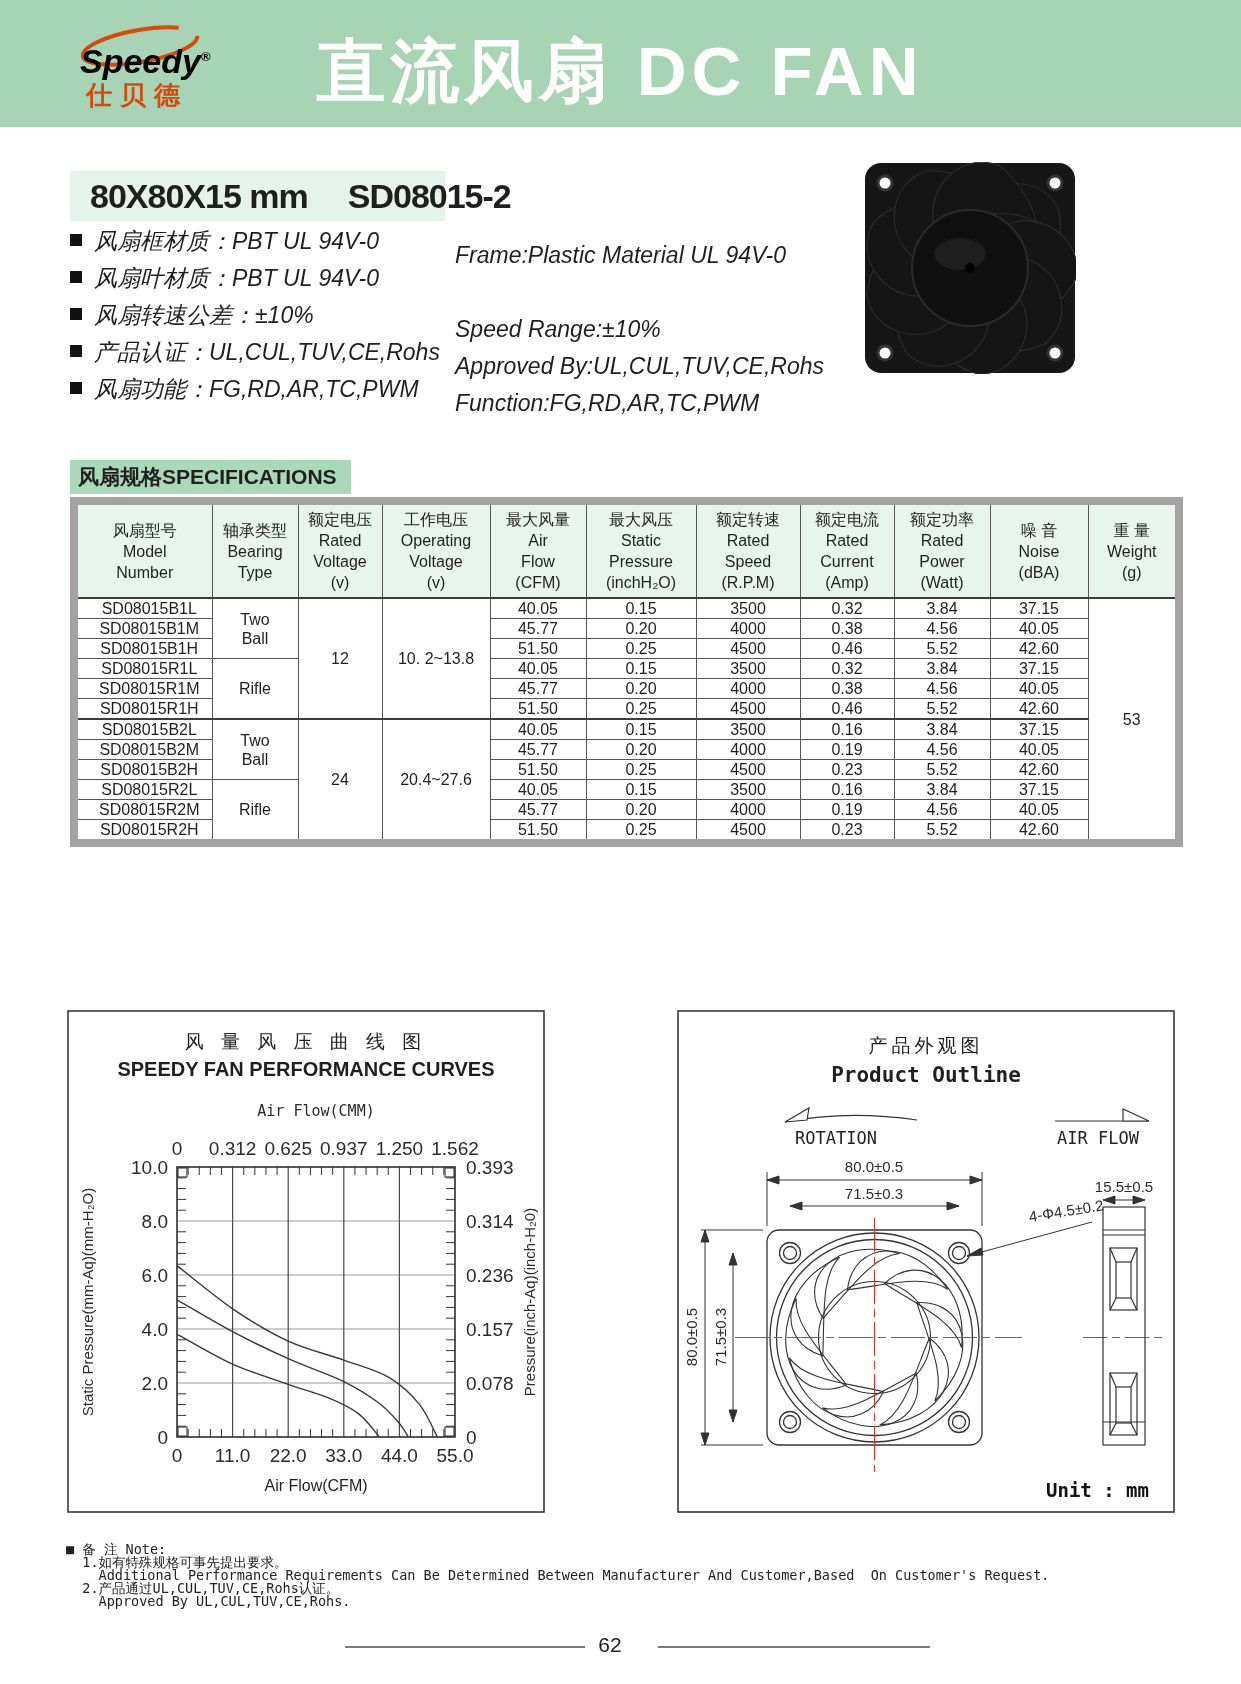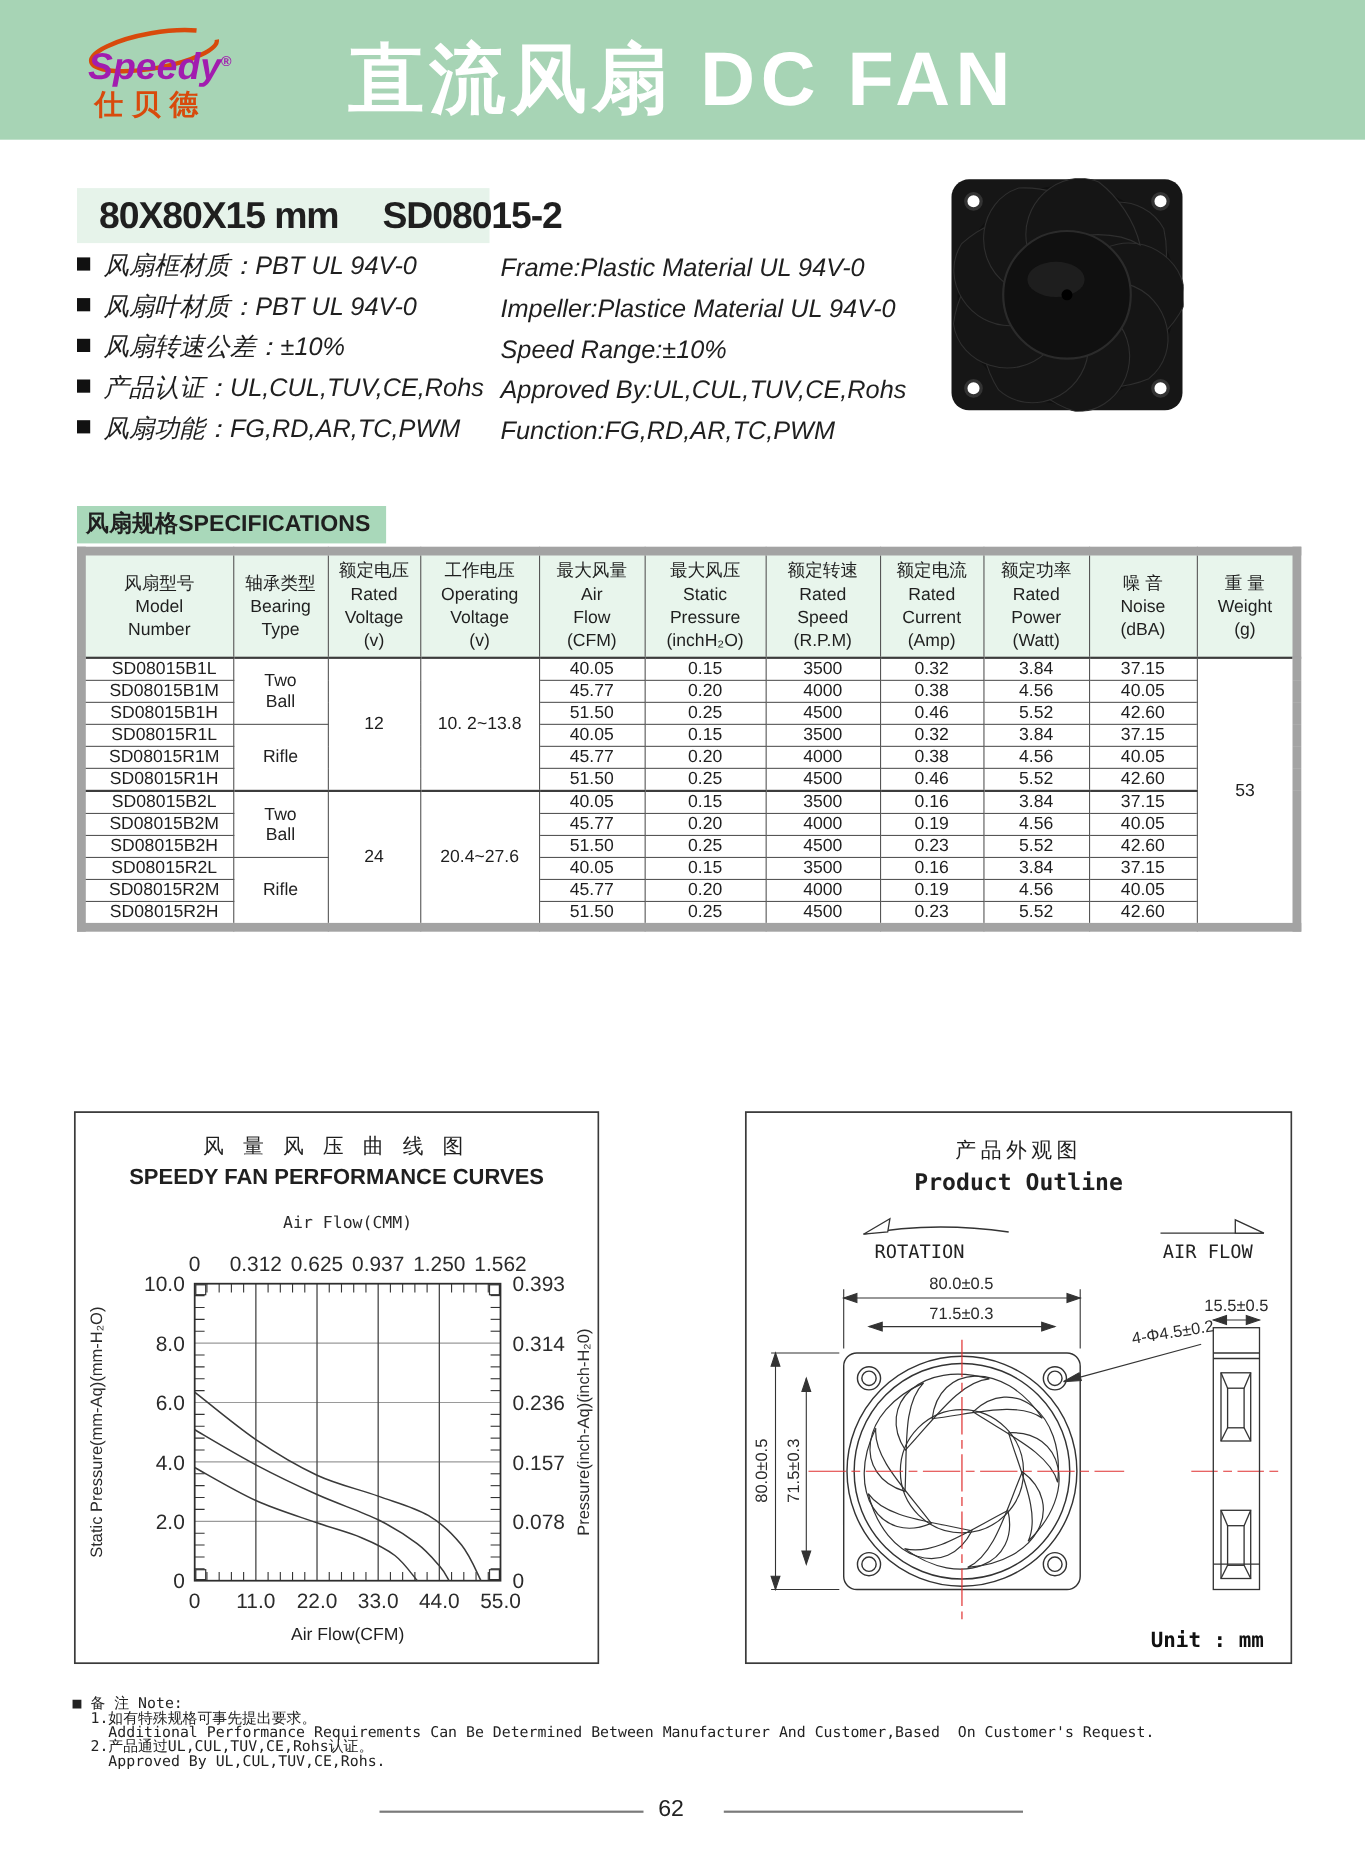--- a/index.html
+++ b/index.html
@@ -3,35 +3,35 @@
 <meta charset="utf-8">
 <style>
   html,body{margin:0;padding:0;background:#ffffff;}
   .page{position:relative;width:1241px;height:1684px;background:#fff;overflow:hidden;
         font-family:"Liberation Sans","DejaVu Sans",sans-serif;color:#1f1f1f;}
   
   .band{position:absolute;left:0;top:0;width:1241px;height:127px;background:#a7d4b5;}
   .logo{position:absolute;left:72px;top:20px;width:150px;height:92px;}
   .logo-swoosh{position:absolute;left:0;top:0;}
   .logo-text{position:absolute;left:8px;top:22px;font-size:34px;font-weight:bold;font-style:italic;
-             color:#a21caf;letter-spacing:0;}
+             color:#000000;letter-spacing:0;}
   .logo-reg{font-size:13px;vertical-align:super;font-style:normal;}
   .logo-cn{position:absolute;left:14px;top:58px;font-size:26px;font-weight:bold;color:#d84a0c;letter-spacing:8px;}
   .main-title{position:absolute;left:280px;top:26px;width:680px;text-align:center;color:#ffffff;
               font-size:69px;font-weight:bold;letter-spacing:5px;white-space:nowrap;}
   
   .model-strip{position:absolute;left:70px;top:171px;width:375px;height:50px;background:#e6f3ea;
                display:flex;align-items:center;gap:40px;padding-left:20px;box-sizing:border-box;}
   .model-strip span{font-size:34px;font-weight:bold;letter-spacing:-1px;white-space:nowrap;}
   
   .bullets{position:absolute;left:70px;top:226px;width:790px;}
   .bullet-row{position:relative;height:37px;font-style:italic;}
   .sq{position:absolute;left:0;top:8px;width:12px;height:12px;background:#111;}
   .b-cn{position:absolute;left:24px;top:0;font-size:23px;white-space:nowrap;}
-  .b-en{position:absolute;left:385px;top:4px;font-size:23px;white-space:nowrap;}
+  .b-en{position:absolute;left:385px;top:16px;font-size:23px;white-space:nowrap;}
   
   .fan-photo{position:absolute;left:864px;top:162px;}
   
   .spec-strip{position:absolute;left:70px;top:460px;height:34px;background:#a9d8ba;
               font-size:21px;font-weight:bold;line-height:34px;padding:0 14px 0 8px;white-space:nowrap;}
   table.spec{position:absolute;left:70px;top:497px;width:1105px;border-collapse:collapse;table-layout:fixed;}
   table.spec th{background:#e8f5ec;font-size:16px;font-weight:normal;line-height:1.32;
                 border:1px solid #565656;padding:4px 1px;}
   table.spec th,table.spec td{text-align:center;vertical-align:middle;}
   table.spec{border:8px solid #a3a3a3;}
@@ -76,21 +76,20 @@
 
   <div class="bullets">
     <div class="bullet-row">
       <span class="sq"></span>
       <span class="b-cn">风扇框材质：PBT UL 94V-0</span>
       <span class="b-en">Frame:Plastic  Material UL 94V-0</span>
     </div>
     <div class="bullet-row">
       <span class="sq"></span>
       <span class="b-cn">风扇叶材质：PBT UL 94V-0</span>
-      <span class="b-en">Impeller:Plastice Material UL 94V-0</span>
     </div>
     <div class="bullet-row">
       <span class="sq"></span>
       <span class="b-cn">风扇转速公差：±10%</span>
       <span class="b-en">Speed Range:±10%</span>
     </div>
     <div class="bullet-row">
       <span class="sq"></span>
       <span class="b-cn">产品认证：UL,CUL,TUV,CE,Rohs</span>
       <span class="b-en">Approved By:UL,CUL,TUV,CE,Rohs</span>

